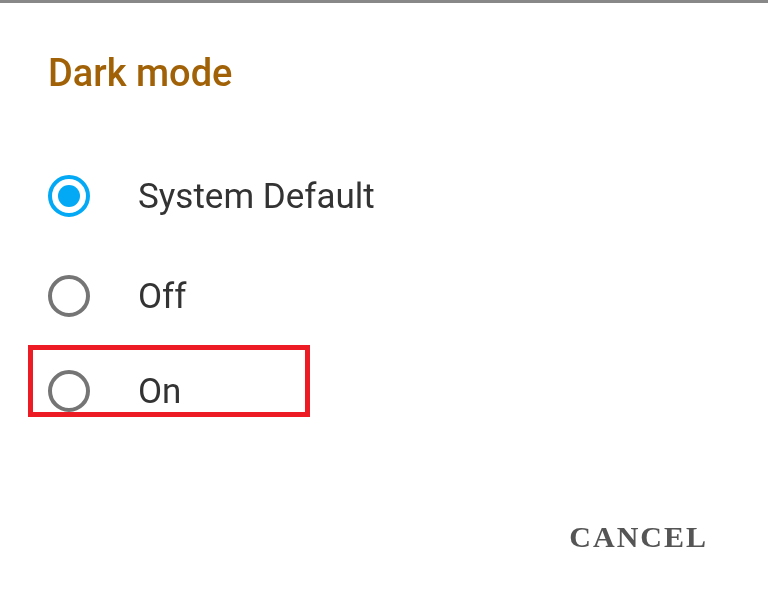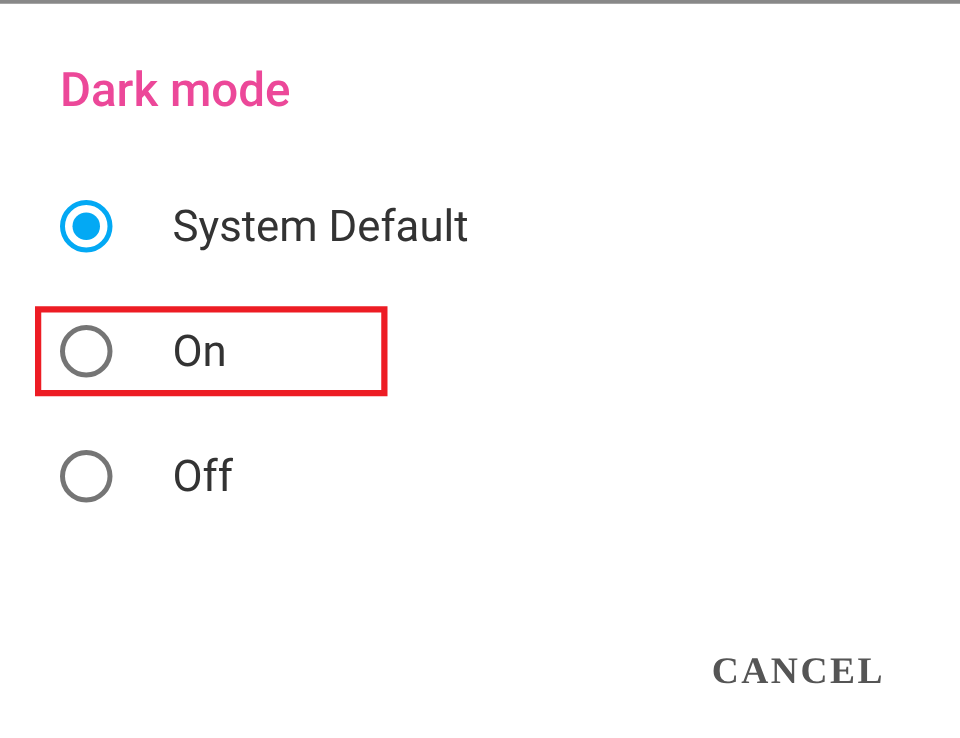--- a/index.html
+++ b/index.html
@@ -16,26 +16,26 @@
       border-top: 3px solid #888;
     }
     .dialog {
       padding: 48px 48px 0 48px;
       height: 100%;
       position: relative;
     }
     .dialog-title {
       font-size: 38px;
       font-weight: 500;
-      color: #ec4899;
+      color: #a16207;
       margin-bottom: 50px;
     }
     .option-row {
       display: flex;
-      align-items: center;
+      align-items: flex-end;
       height: 72px;
       margin-bottom: 28px;
       cursor: pointer;
     }
     .option-row.highlighted {
       border: 5px solid #ed1c24;
       margin-left: -20px;
       padding-left: 15px;
       margin-right: 410px;
     }
@@ -84,24 +84,24 @@
 <div class="dialog">
   <h1 class="dialog-title">Dark mode</h1>
 
   <div class="option-row">
     <span class="radio-outer selected">
       <span class="radio-inner"></span>
     </span>
     <span class="option-label">System Default</span>
   </div>
 
+  <div class="option-row">
+    <span class="radio-outer"></span>
+    <span class="option-label">Off</span>
+  </div>
+
   <div class="option-row highlighted">
     <span class="radio-outer"></span>
     <span class="option-label">On</span>
-  </div>
-
-  <div class="option-row">
-    <span class="radio-outer"></span>
-    <span class="option-label">Off</span>
   </div>
 
   <button class="cancel-button">CANCEL</button>
 </div>
 
 </body></html>

